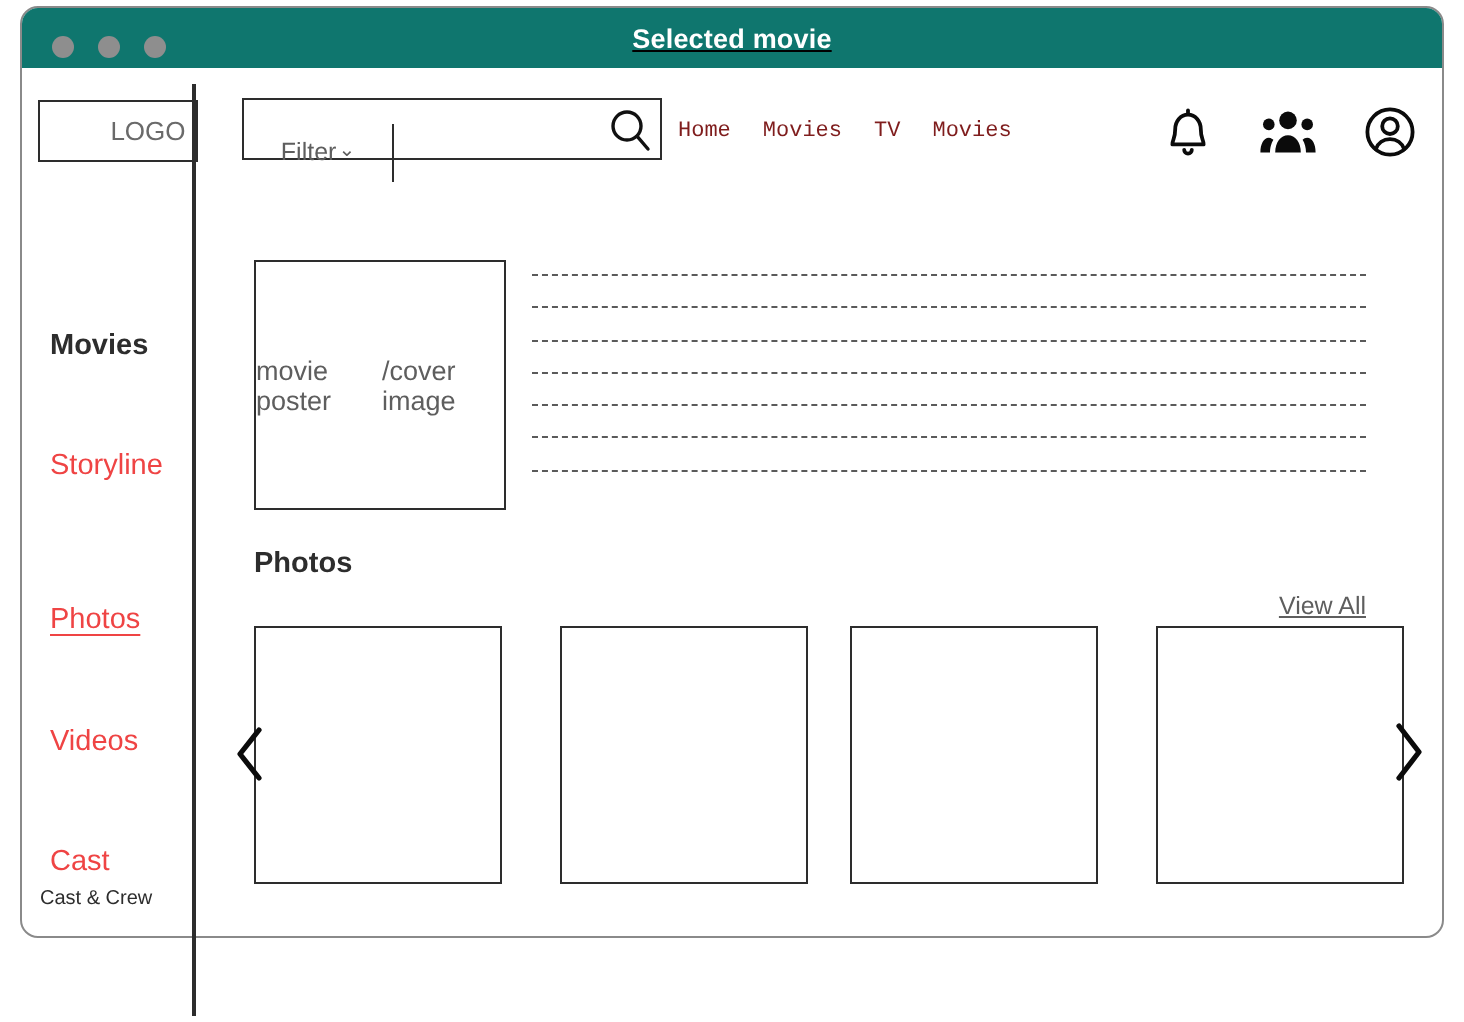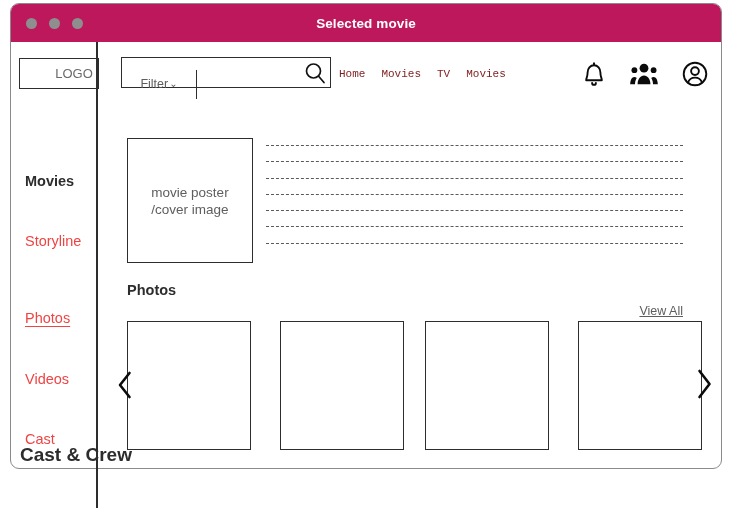--- a/index.html
+++ b/index.html
@@ -25,25 +25,26 @@
     border: 1.5px solid #8a8a8a;
     border-radius: 9px;
     background: #ffffff;
     box-sizing: border-box;
     overflow: hidden;
   }
 
   
   #title-bar {
     position: relative;
-    height: 38px;
-    background: #be185d;
-    display: flex;
-    align-items: center;
-    justify-content: center;
+    height: 30px;
+    background: #0f766e;
+    display: flex;
+    align-items: center;
+    justify-content: center;
+    text-decoration: underline;
   }
   #window-dots {
     position: absolute;
     left: 15px;
     top: 0;
     height: 39px;
     display: flex;
     align-items: center;
     gap: 12px;
   }
@@ -210,21 +211,21 @@
   
   #poster-box {
     position: absolute;
     left: 18px;
     top: 96px;
     width: 126px;
     height: 125px;
     border: 1.4px solid #2d2d2d;
     box-sizing: border-box;
     display: flex;
-    flex-direction: column;
+    flex-direction: row;
     align-items: center;
     justify-content: center;
     gap: 2px;
   }
   .poster-line { font-size: 13.5px; color: #5e5e5e; }
 
   #desc-lines {
     position: absolute;
     left: 157px;
     top: 103px;
@@ -285,22 +286,22 @@
     height: 34px;
     display: flex;
     align-items: center;
     justify-content: center;
   }
 
   #cast-heading {
     position: absolute;
     left: 20px;
     top: 444px;
-    font-size: 19px;
-    font-weight: bold;
+    font-size: 10px;
+    font-weight: normal;
     color: #2d2d2d;
     z-index: 50;
   }
 </style>
 </head>
 <body>
 
 <div id="app-window">
 
   <div id="title-bar">

